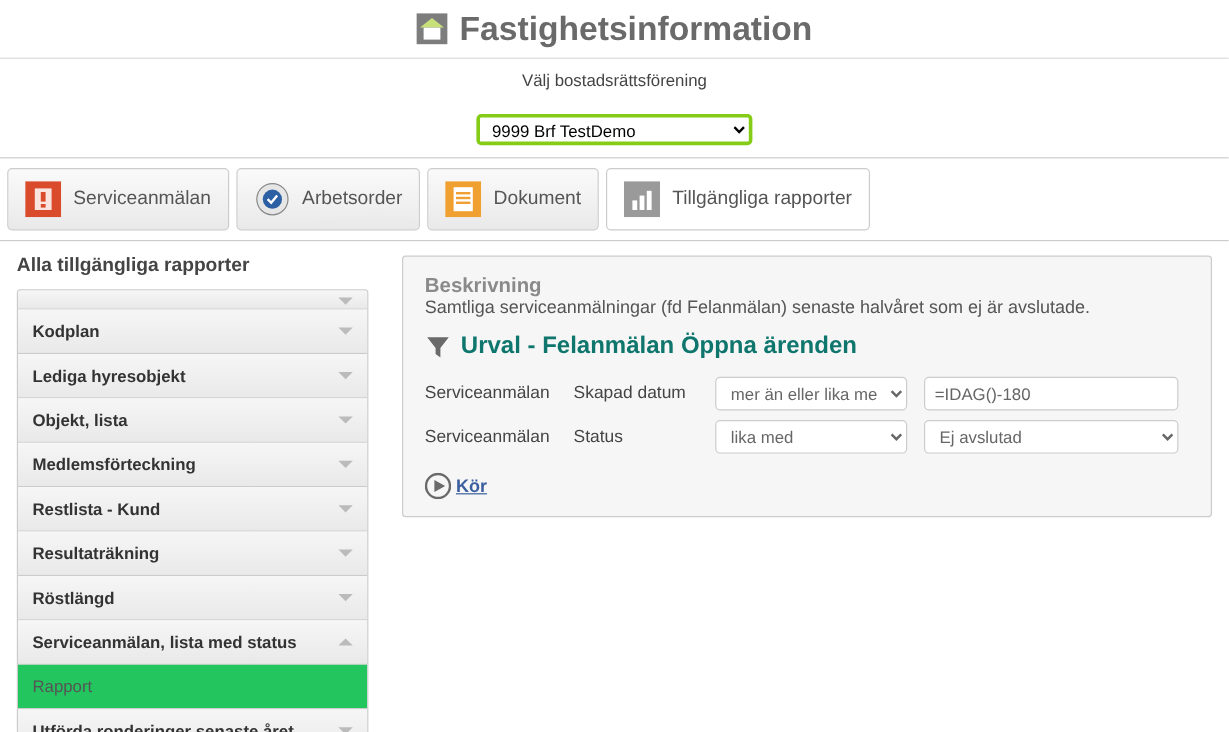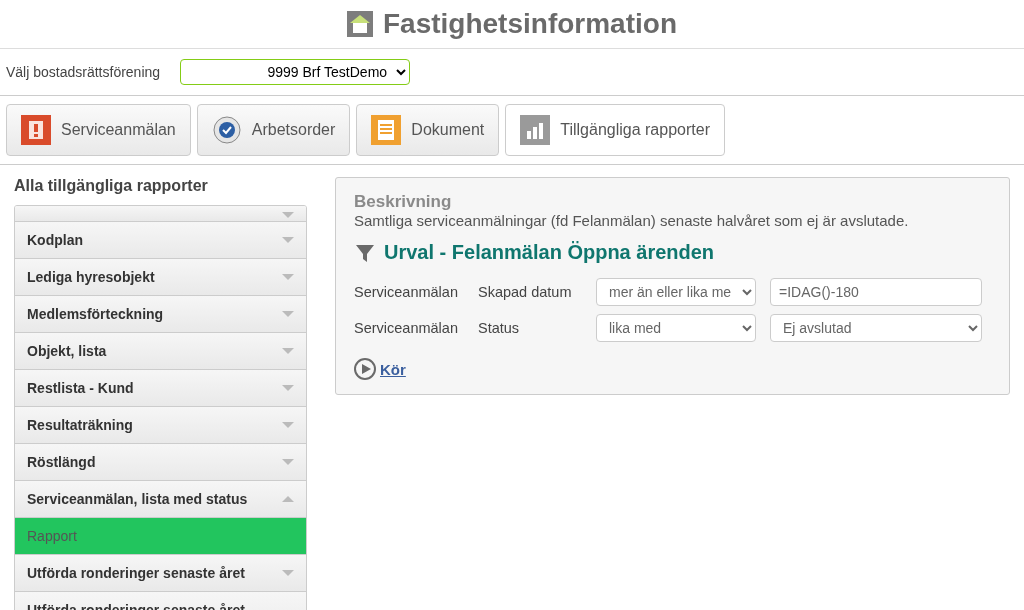--- a/index.html
+++ b/index.html
@@ -11,25 +11,25 @@
     border-bottom: 1px solid #ddd;
     justify-content: center;
   }
   .logo-icon {
     width: 26px; height: 26px; margin-right: 10px;
     display: inline-flex; align-items: center; justify-content: center;
   }
   .page-title { font-size: 28px; font-weight: bold; color: #6a6a6a; }
   
   
-  .selector-row { padding: 10px 6px; border-bottom: 1px solid #ccc; display: flex; align-items: center; gap: 20px; }
+  .selector-row { padding: 10px 6px; border-bottom: 1px solid #ccc; display: flex; align-items: center; gap: 20px; flex-direction: column; }
   .selector-row label { font-size: 14px; color: #444; }
   .selector-row select {
-    width: 230px; height: 26px; border: 1px solid #84cc16; border-radius: 4px;
-    padding: 2px 6px; font-size: 14px; background: #fff; text-align: right;
+    width: 230px; height: 26px; border: 3px solid #84cc16; border-radius: 4px;
+    padding: 2px 6px; font-size: 14px; background: #fff;
   }
   
   
   .tabs-bar {
     display: flex; gap: 6px; padding: 8px 6px; border-bottom: 1px solid #ccc;
   }
   .tab {
     display: flex; align-items: center; gap: 10px;
     padding: 10px 14px; border: 1px solid #ccc; border-radius: 4px;
     background: linear-gradient(#fafafa, #e9e9e9); cursor: pointer;
@@ -175,25 +175,25 @@
         </div>
         <div class="acc-item">
           <span>Kodplan</span>
           <span class="chevron down"></span>
         </div>
         <div class="acc-item">
           <span>Lediga hyresobjekt</span>
           <span class="chevron down"></span>
         </div>
         <div class="acc-item">
+          <span>Objekt, lista</span>
+          <span class="chevron down"></span>
+        </div>
+        <div class="acc-item">
           <span>Medlemsförteckning</span>
-          <span class="chevron down"></span>
-        </div>
-        <div class="acc-item">
-          <span>Objekt, lista</span>
           <span class="chevron down"></span>
         </div>
         <div class="acc-item">
           <span>Restlista - Kund</span>
           <span class="chevron down"></span>
         </div>
         <div class="acc-item">
           <span>Resultaträkning</span>
           <span class="chevron down"></span>
         </div>

